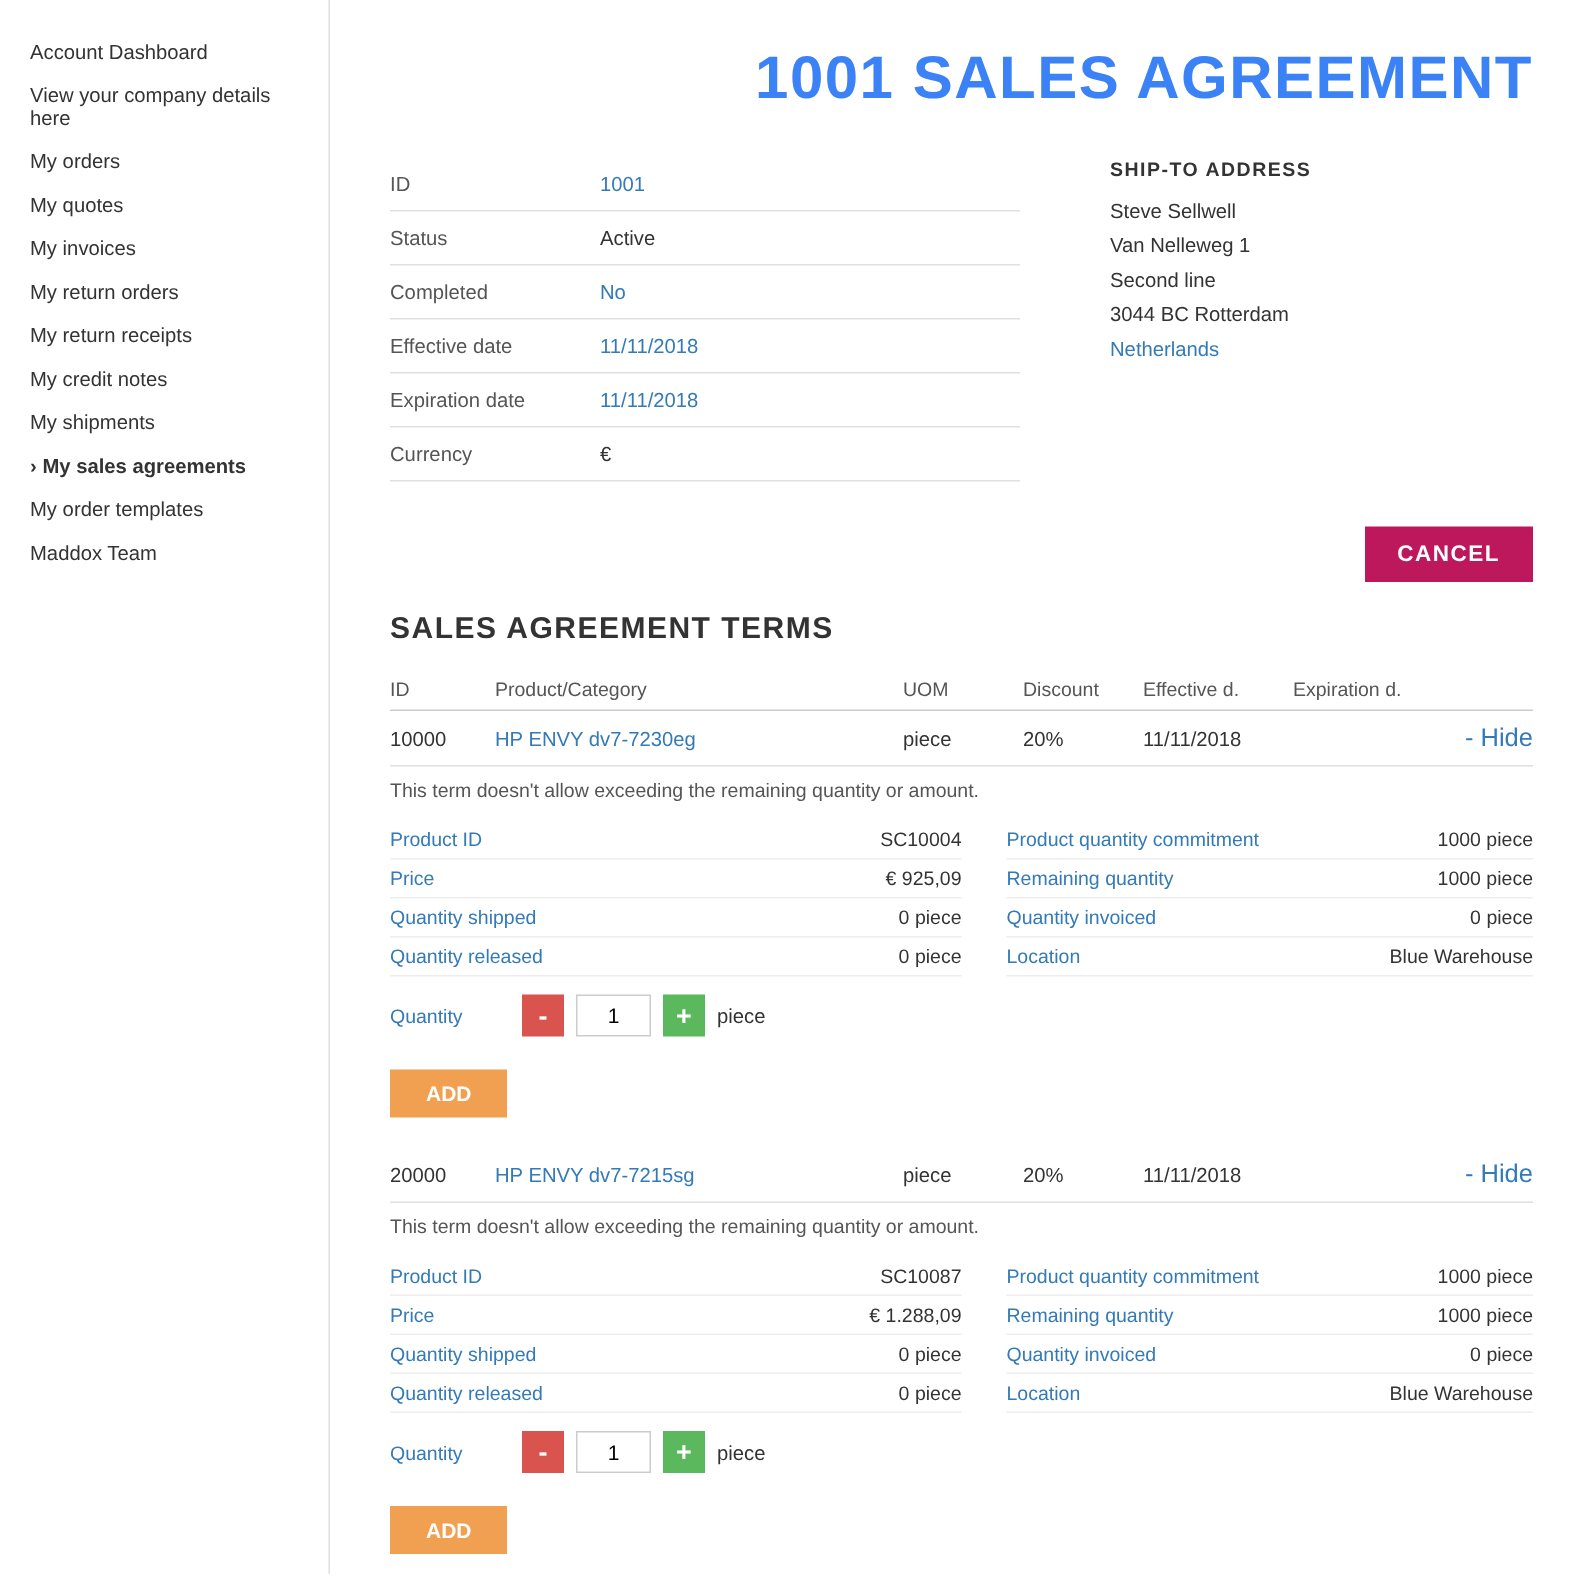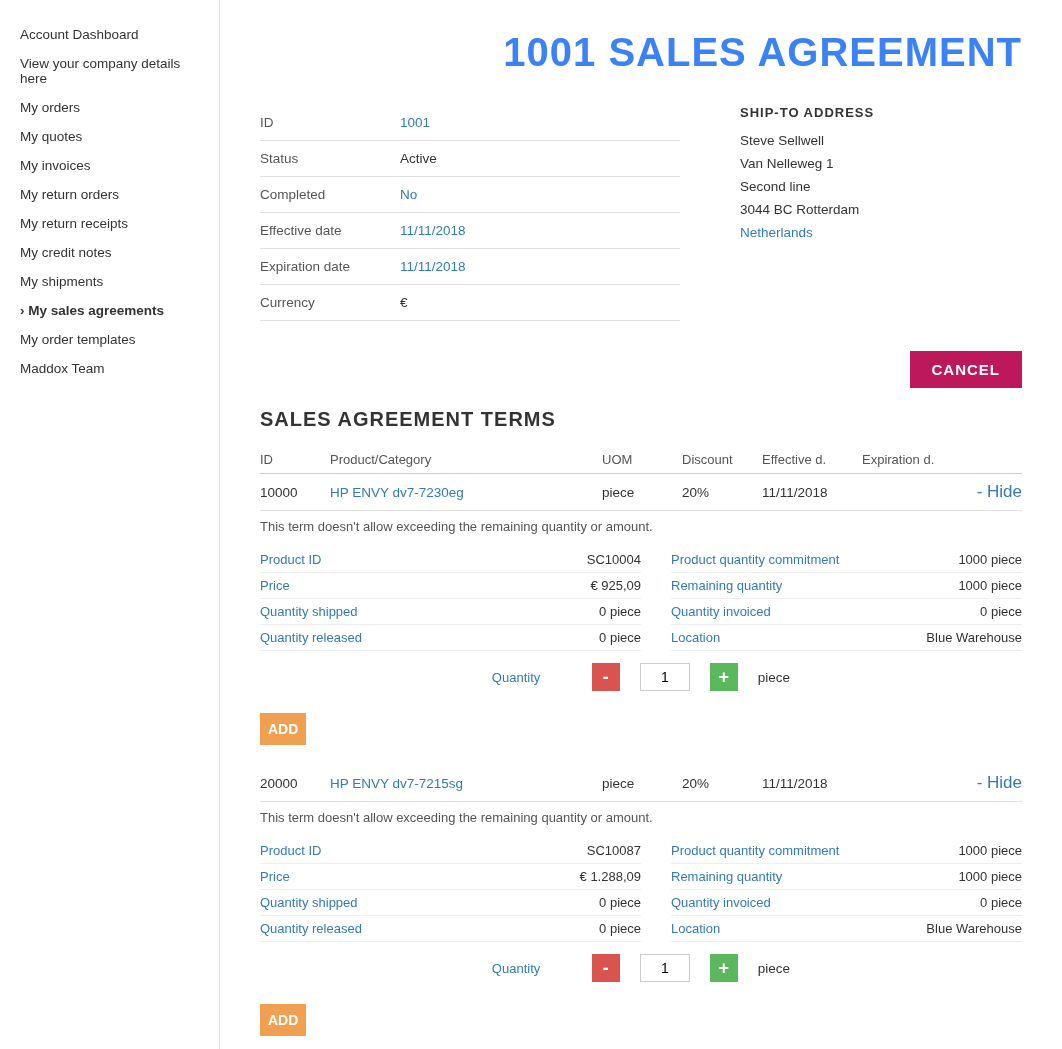--- a/index.html
+++ b/index.html
@@ -32,28 +32,28 @@
     .term-header .term-id { color: #333; font-size: 13.5px; }
     .term-header .term-product { color: #337ab7; font-size: 13.5px; }
     .term-header .term-uom, .term-header .term-discount, .term-header .term-effdate { font-size: 13.5px; color: #333; }
     .term-header .term-hide { color: #337ab7; font-size: 17px; cursor: pointer; text-align: right; }
     .term-notice { font-size: 13px; color: #555; padding: 8px 0; }
     .term-details { display: grid; grid-template-columns: 1fr 1fr; gap: 0; margin-top: 5px; }
     .detail-col { }
     .detail-row { display: flex; justify-content: space-between; border-bottom: 1px solid #eee; padding: 5px 0; font-size: 13px; }
     .detail-label { color: #337ab7; }
     .detail-value { color: #333; text-align: right; }
-    .quantity-row { display: flex; align-items: center; gap: 20px; padding: 12px 0; justify-content: center; }
+    .quantity-row { display: flex; align-items: center; gap: 8px; padding: 12px 0; }
     .quantity-label { color: #337ab7; font-size: 13px; min-width: 80px; }
     .qty-btn { width: 28px; height: 28px; border: none; font-size: 18px; font-weight: bold; cursor: pointer; display: flex; align-items: center; justify-content: center; }
     .qty-btn.minus { background: #d9534f; color: #fff; }
     .qty-btn.plus { background: #5cb85c; color: #fff; }
     .qty-input { width: 50px; height: 28px; text-align: center; border: 1px solid #ccc; font-size: 14px; }
     .qty-unit { font-size: 13.5px; color: #333; }
-    .add-btn { background: #f0a050; color: #fff; border: none; padding: 8px 8px; font-size: 14px; font-weight: bold; cursor: pointer; display: block; margin: 10px 0 20px 0; }
+    .add-btn { background: #f0a050; color: #fff; border: none; padding: 8px 24px; font-size: 14px; font-weight: bold; cursor: pointer; display: block; margin: 10px 0 20px 0; }
     .detail-right { padding-left: 30px; }
   </style>
 </head>
 <body>
 
 <div class="layout">
 
   <div class="sidebar">
     <div class="sidebar-item">Account Dashboard</div>
     <div class="sidebar-item">View your company details here</div>

